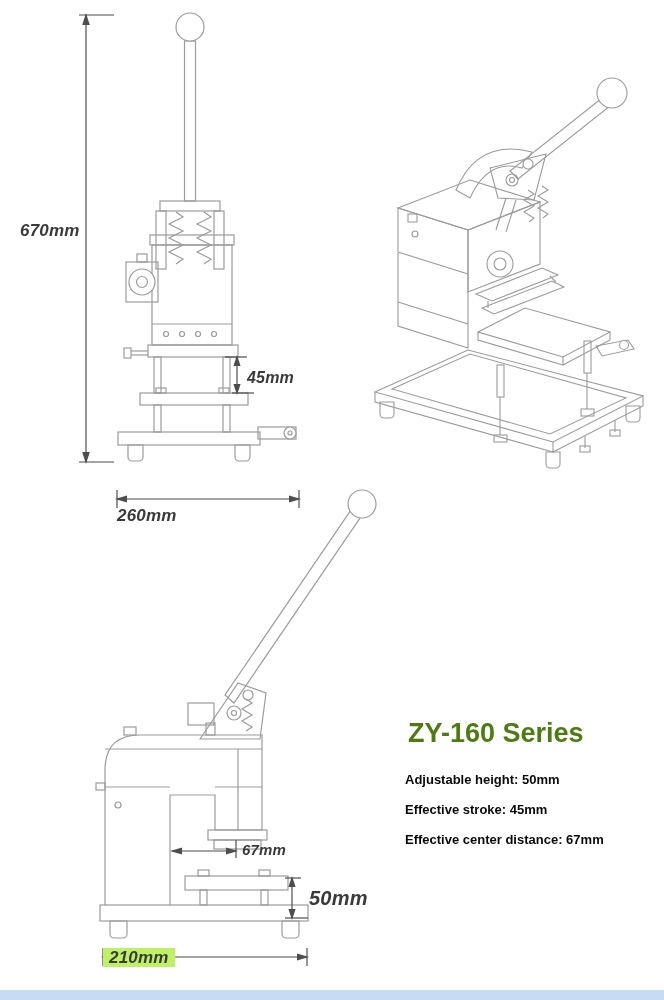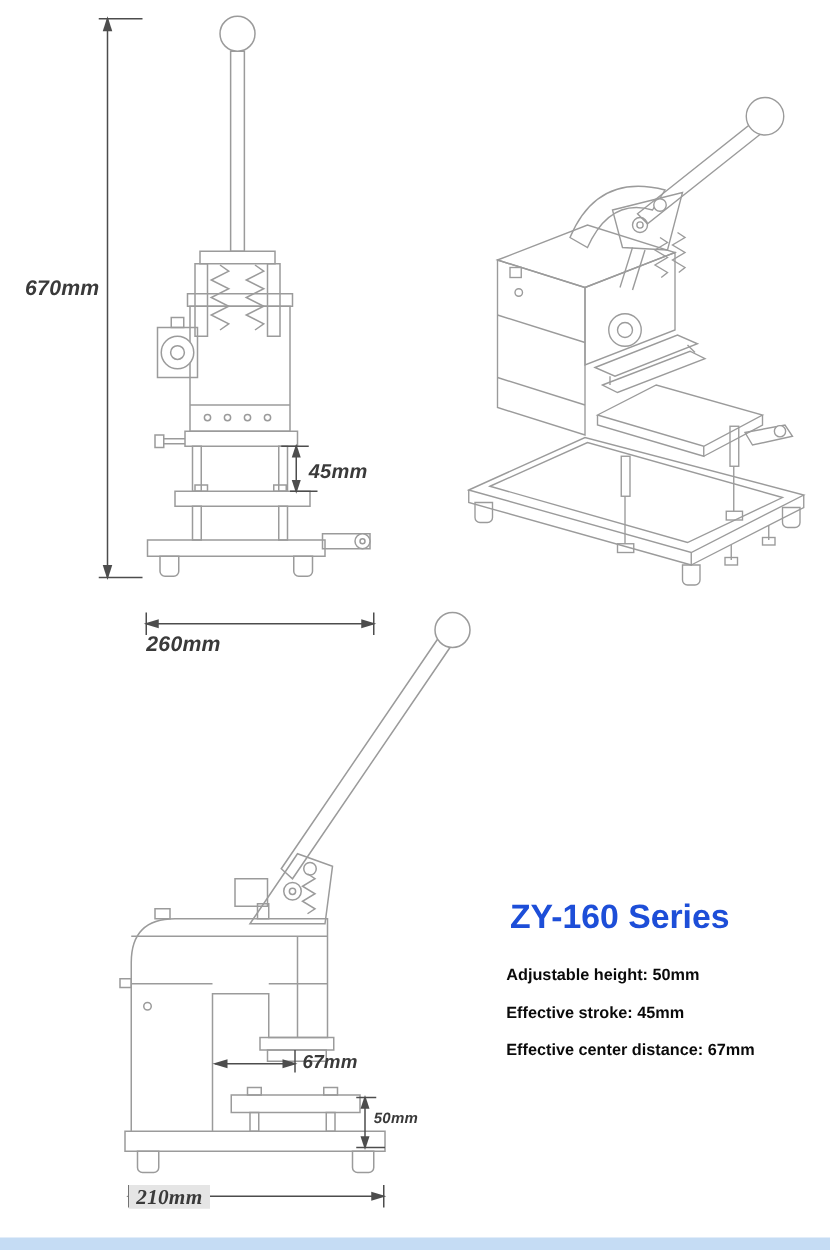--- a/index.html
+++ b/index.html
@@ -2,22 +2,22 @@
 <html><head>
 <meta charset="utf-8">
 <style>
   * { margin:0; padding:0; box-sizing:border-box; }
   html,body { background:#ffffff; }
   body { font-family:"Liberation Sans", sans-serif; }
   .canvas { position:relative; width:664px; height:1000px; background:#ffffff; overflow:hidden; }
   svg { position:absolute; overflow:visible; }
   .dim-label { position:absolute; font-style:italic; font-weight:bold; color:#3a3a3a; letter-spacing:.2px; white-space:nowrap; }
   .center { }
-  .bglabel { background:#e5e5e5; padding:0 6px;font-family:Liberation Serif, serif; }
-  .title { position:absolute; left:408px; top:718px; font-weight:bold; font-size:27px; color:#1d4ed8; }
+  .bglabel { background:#bef264; padding:0 6px; }
+  .title { position:absolute; left:408px; top:718px; font-weight:bold; font-size:27px; color:#4d7c0f; }
   .spec { position:absolute; left:405px; font-weight:bold; font-size:13px; color:#0a0a0a; }
   .bottom-bar { position:absolute; left:0; top:990px; width:664px; height:10px; background:#c5dcf4; }
 </style>
 </head>
 <body>
 
 <div class="canvas">
 
   <svg style="left:98px;top:6px" width="212" height="470" viewBox="0 0 212 470">
     <g stroke="#9b9b9b" stroke-width="1.2" fill="none">
@@ -190,21 +190,21 @@
       <polygon points="309,957 297,953.4 297,960.6" fill="#4d4d4d" stroke="none"></polygon>
       <line x1="103" y1="948" x2="103" y2="966"></line>
       <line x1="307" y1="948" x2="307" y2="966"></line>
     </g>
   </svg>
 
   <div class="dim-label" style="left:20px;top:221px;font-size:17px">670mm</div>
   <div class="dim-label" style="left:247px;top:369px;font-size:16px">45mm</div>
   <div class="dim-label center" style="left:117px;top:506px;width:182px;font-size:17px">260mm</div>
   <div class="dim-label" style="left:242px;top:841px;font-size:15px">67mm</div>
-  <div class="dim-label" style="left:299px;top:887px;font-size:12px">50mm</div>
+  <div class="dim-label" style="left:309px;top:887px;font-size:20px">50mm</div>
   <div class="dim-label center" style="left:103px;top:948px;width:204px;font-size:17px">
     <span class="bglabel">210mm</span>
   </div>
 
   <div class="title">ZY-160 Series</div>
   <div class="spec" style="top:772px">Adjustable height: 50mm</div>
   <div class="spec" style="top:802px">Effective stroke: 45mm</div>
   <div class="spec" style="top:832px">Effective center distance: 67mm</div>
 
   <div class="bottom-bar"></div>

